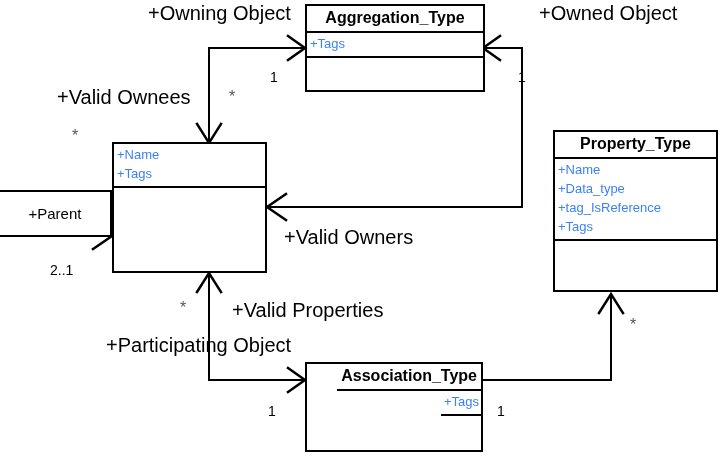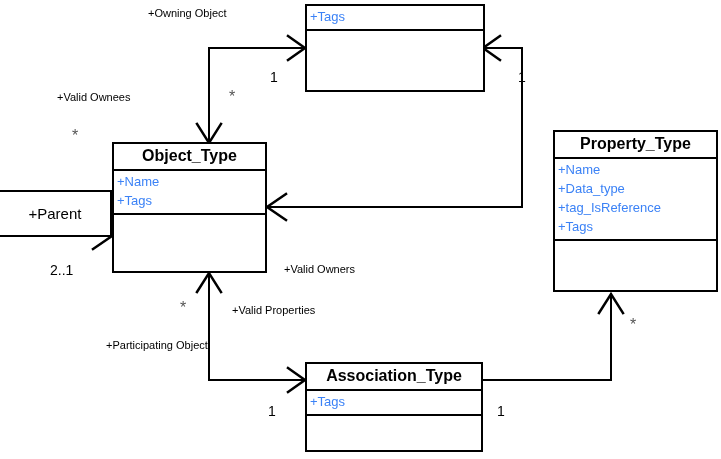--- a/index.html
+++ b/index.html
@@ -64,21 +64,21 @@
     background: #ffffff;
     display: flex;
     align-items: center;
     justify-content: center;
     font-size: 15px;
     color: #000000;
     white-space: nowrap;
   }
   .edge-label {
     position: absolute;
-    font-size: 11px;
+    font-size: 20px;
     line-height: 15px;
     color: #000000;
     white-space: nowrap;
   }
   .mult-label {
     position: absolute;
     font-size: 14px;
     line-height: 14px;
     color: #000000;
     white-space: nowrap;
@@ -118,64 +118,65 @@
       <path d="M 197,292 L 209,273 L 221,292" stroke-width="2.5"></path>
       <path d="M 288,368 L 305,380 L 288,392" stroke-width="2.5"></path>
 
       <path d="M 483,380 L 611,380 L 611,294"></path>
       <path d="M 599,313 L 611,294 L 623,313" stroke-width="2.5"></path>
 
     </g>
   </svg>
 
   <div class="uml-class" style="left:305px; top:4px; width:180px; height:88px;">
+    <div class="uml-name-compartment">Aggregation_Type</div>
     <div class="uml-attr-compartment">
       <div class="uml-attr">+Tags</div>
     </div>
     <div class="uml-op-compartment"></div>
   </div>
 
   <div class="uml-class" style="left:112px; top:142px; width:155px; height:131px;">
-    <div class="uml-name-compartment">Object_Type</div>
     <div class="uml-attr-compartment">
       <div class="uml-attr">+Name</div>
       <div class="uml-attr">+Tags</div>
     </div>
     <div class="uml-op-compartment"></div>
   </div>
 
   <div class="uml-class" style="left:553px; top:130px; width:165px; height:162px;">
     <div class="uml-name-compartment">Property_Type</div>
     <div class="uml-attr-compartment">
       <div class="uml-attr">+Name</div>
       <div class="uml-attr">+Data_type</div>
       <div class="uml-attr">+tag_IsReference</div>
       <div class="uml-attr">+Tags</div>
     </div>
     <div class="uml-op-compartment"></div>
   </div>
 
-  <div class="uml-class" style="left:305px; top:362px; width:178px; height:90px;">
+  <div class="uml-class" style="left:305px; top:362px; width:178px; height:90px;align-items:flex-end;">
     <div class="uml-name-compartment">Association_Type</div>
     <div class="uml-attr-compartment">
       <div class="uml-attr">+Tags</div>
     </div>
     <div class="uml-op-compartment"></div>
   </div>
 
   <div class="plain-box" style="left:-2px; top:190px; width:114px; height:47px;">
     <span>+Parent</span>
   </div>
 
   <div class="edge-label" style="left:148px; top:6px;">+Owning Object</div>
 
+  <div class="edge-label" style="left:539px; top:6px;">+Owned Object</div>
 
   <div class="edge-label" style="left:57px; top:90px;text-align:center;">+Valid Ownees</div>
 
-  <div class="edge-label" style="left:284px; top:230px;margin-top:32px;">+Valid Owners</div>
+  <div class="edge-label" style="left:284px; top:230px;">+Valid Owners</div>
 
   <div class="edge-label" style="left:232px; top:303px;">+Valid Properties</div>
 
   <div class="edge-label" style="left:106px; top:338px;">+Participating Object</div>
 
 
   <div class="mult-label" style="left:270px; top:70px;">1</div>
 
   <div class="mult-label" style="left:518px; top:70px;">1</div>
 

